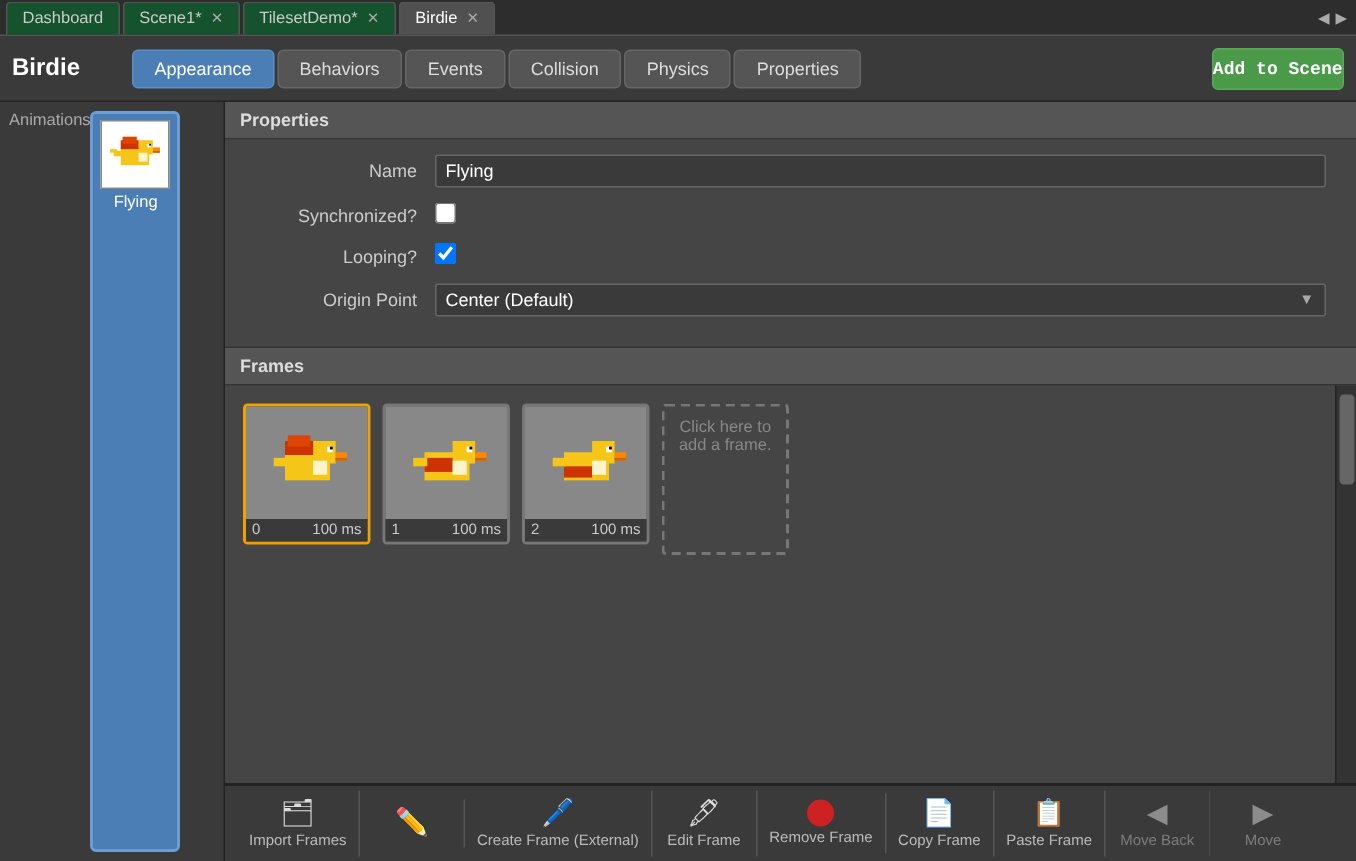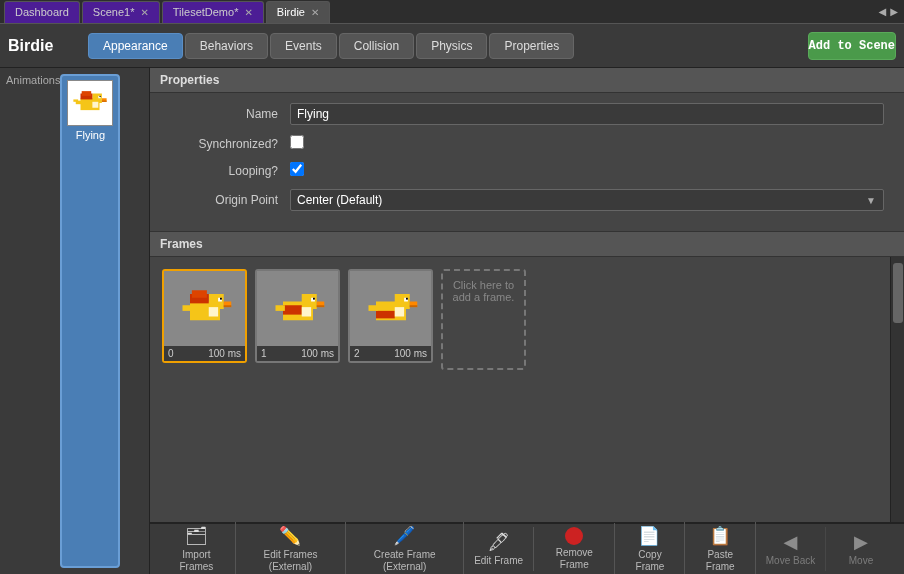--- a/index.html
+++ b/index.html
@@ -8,21 +8,21 @@
     
     .top-tab-bar {
       display: flex; align-items: center;
       background: #2d2d2d; height: 24px;
       border-bottom: 1px solid #555;
       padding-left: 4px;
     }
     .top-tab {
       display: flex; align-items: center;
       padding: 0 10px; height: 22px;
-      background: #4c1d95; color: #ccc;
+      background: #14532d; color: #ccc;
       border: 1px solid #555; border-bottom: none;
       font-size: 11px; cursor: pointer;
       margin-right: 2px; border-radius: 3px 3px 0 0;
     }
     .top-tab.active {
       background: #505050; color: #fff;
     }
     .top-tab .close-x { margin-left: 6px; color: #aaa; font-size: 10px; }
     .top-tab-nav { margin-left: auto; display: flex; gap: 4px; padding-right: 6px; }
     .top-tab-nav span { color: #aaa; font-size: 10px; cursor: pointer; }
@@ -429,21 +429,20 @@
         </div>
       </div>
 
       <div class="bottom-toolbar">
         <div class="toolbar-item">
           <span class="toolbar-icon">🗂</span>
           <span class="toolbar-label">Import Frames</span>
         </div>
         <div class="toolbar-item">
           <span class="toolbar-icon">✏️</span>
-          <span class="toolbar-label">Edit Frames (External)</span>
         </div>
         <div class="toolbar-item">
           <span class="toolbar-icon">🖊️</span>
           <span class="toolbar-label">Create Frame (External)</span>
         </div>
         <div class="toolbar-item">
           <span class="toolbar-icon">🖋</span>
           <span class="toolbar-label">Edit Frame</span>
         </div>
         <div class="toolbar-item">

